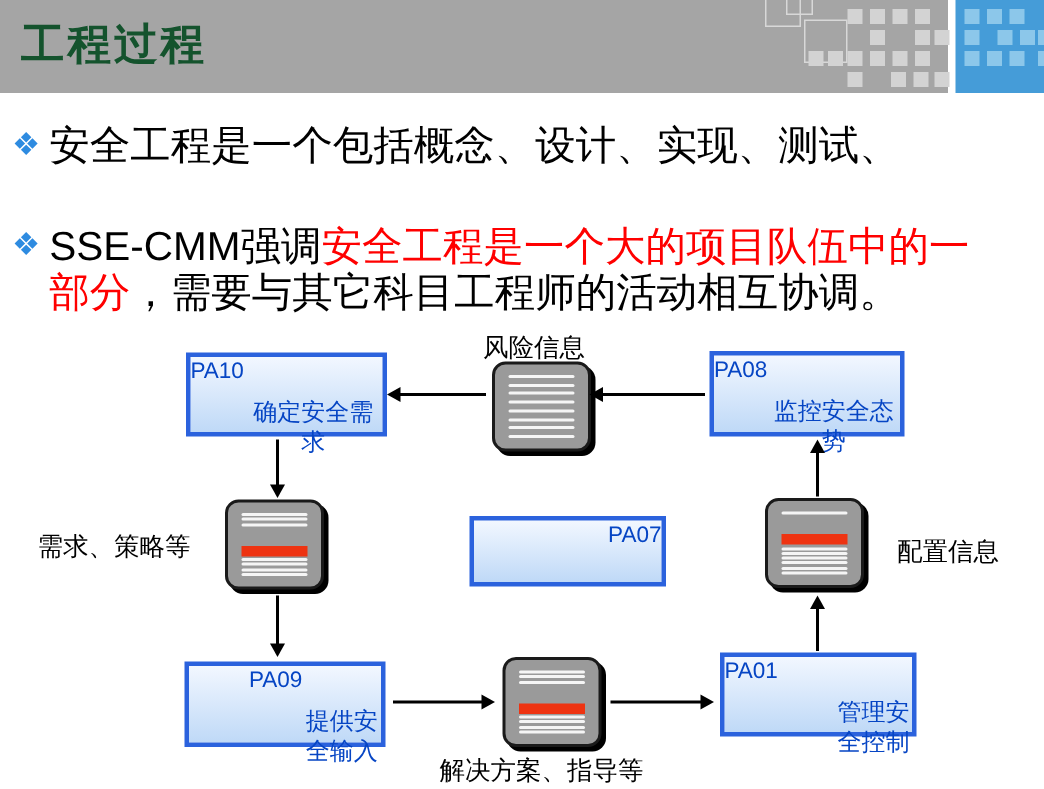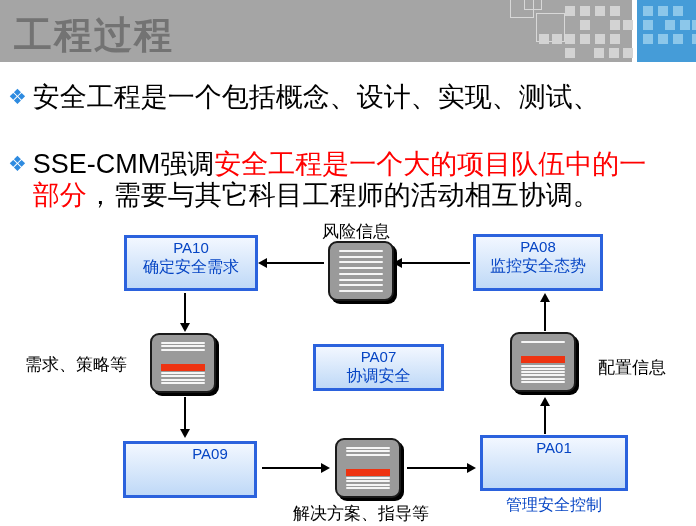--- a/index.html
+++ b/index.html
@@ -3,37 +3,37 @@
 <meta charset="utf-8">
 <style>
   html,body{margin:0;padding:0;}
   body{
     width:696px;height:526px;position:relative;overflow:hidden;
     background:#ffffff;font-family:"Liberation Sans",sans-serif;
   }
   
   .hdr-gray{position:absolute;left:0;top:0;width:632px;height:62px;background:#A5A5A5;}
   .hdr-blue{position:absolute;left:637px;top:0;width:59px;height:62px;background:#459CD8;}
-  .slide-title{position:absolute;left:14px;top:10px;font-size:38px;font-weight:bold;
-    color:#737373;letter-spacing:2px;white-space:nowrap;}
+  .slide-title{position:absolute;left:14px;top:10px;font-size:29px;font-weight:bold;
+    color:#14532d;letter-spacing:2px;white-space:nowrap;}
   .deco-sq{position:absolute;}
   .deco-outline{position:absolute;border:1px solid #D8D8D8;background:transparent;}
   
   .bullet{position:absolute;left:8px;display:flex;align-items:flex-start;width:684px;}
   .bullet .marker{font-size:21px;color:#2E8BE0;margin:4px 6px 0 0;line-height:1;}
   .btext{font-size:27px;font-weight:normal;line-height:31px;color:#000000;letter-spacing:0px;}
   .btext .line{white-space:nowrap;}
   .red{color:#FF0000;margin-top:12px;}
   
   .pabox{position:absolute;border:3px solid #2B62DD;
     background:linear-gradient(180deg,#F2F7FF 0%,#BFD9F7 100%);
-    color:#0645C4;text-align:center;display:flex;flex-direction:column;
-    justify-content:flex-start;box-sizing:border-box;}
+    color:#0645C4;text-align:center;display:flex;flex-direction:row;
+    justify-content:flex-end;box-sizing:border-box;}
   .pabox .code{font-size:15px;line-height:19px;}
-  .pabox .zh{font-size:16px;line-height:20px;}
+  .pabox .zh{font-size:16px;line-height:20px;margin-top:28px;}
   .doc{position:absolute;width:66px;height:60px;box-sizing:border-box;
     background:#9A9A9A;border:2px solid #1A1A1A;border-radius:9px;
     box-shadow:3px 3px 0 #000000;padding:7px 9px;
     display:flex;flex-direction:column;justify-content:space-between;}
   .dline{height:2px;background:#F5F5F5;border-radius:1px;}
   .dline.red{height:7px;background:#EE3311;border-radius:0;}
   .dlabel{position:absolute;font-family:"Liberation Serif",serif;font-size:17px;
     color:#000000;white-space:nowrap;}
   .line-h{position:absolute;height:2px;background:#000000;}
   .line-v{position:absolute;width:2px;background:#000000;}
@@ -101,26 +101,26 @@
 <div class="pabox" style="left:124px;top:235px;width:134px;height:56px;">
   <div class="code">PA10</div>
   <div class="zh">确定安全需求</div>
 </div>
 <div class="pabox" style="left:473px;top:234px;width:130px;height:57px;">
   <div class="code">PA08</div>
   <div class="zh">监控安全态势</div>
 </div>
 <div class="pabox" style="left:313px;top:344px;width:131px;height:47px;">
   <div class="code">PA07</div>
-  <div class="zh">协调安全</div>
 </div>
 <div class="pabox" style="left:123px;top:441px;width:134px;height:57px;padding-left:40px;">
   <div class="code">PA09</div>
+  <div class="zh">提供安全输入</div>
 </div>
-<div class="pabox" style="left:480px;top:435px;width:148px;height:56px;gap:38px;">
+<div class="pabox" style="left:480px;top:435px;width:131px;height:56px;gap:38px;">
   <div class="code">PA01</div>
   <div class="zh">管理安全控制</div>
 </div>
 
 <div class="doc doc-lines" style="left:328px;top:241px;">
     <div class="dline"></div>
     <div class="dline"></div>
     <div class="dline"></div>
     <div class="dline"></div>
     <div class="dline"></div>

